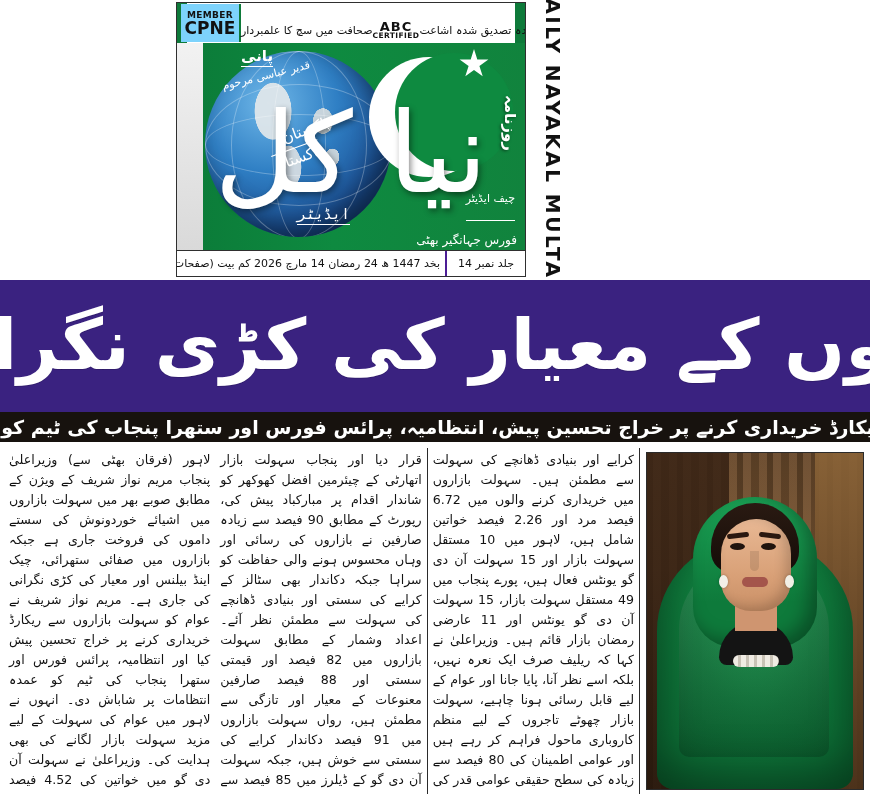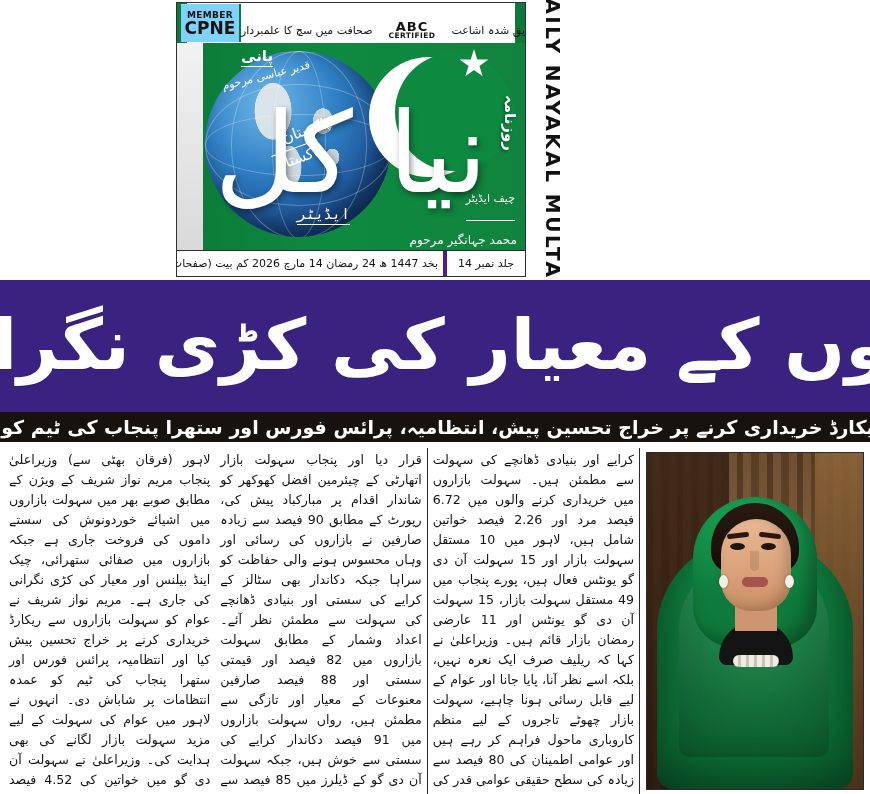--- a/index.html
+++ b/index.html
@@ -44,21 +44,21 @@
   .cpne .m{font-size:9px;font-weight:bold;letter-spacing:.3px;line-height:10px;}
   .cpne .c{font-size:17px;font-weight:bold;letter-spacing:0px;line-height:17px;}
   .email{
     position:absolute;left:60px;right:8px;top:1px;height:15px;
     background:#0e7a3a;color:#fff;font-size:11px;font-weight:bold;
     display:flex;align-items:center;justify-content:center;letter-spacing:.2px;
   }
   .slogan-row{
     position:absolute;left:60px;right:10px;top:16px;height:23px;
     display:flex;align-items:center;justify-content:space-between;
-    padding:4px 4px;box-sizing:border-box;gap:16px;
+    padding:4px 4px;box-sizing:border-box;
   }
   .abc{text-align:center;line-height:9px;}
   .abc .a{font-size:13px;font-weight:bold;letter-spacing:1px;}
   .abc .b{font-size:7.5px;font-weight:bold;letter-spacing:.4px;}
   .ur-small{font-size:11px;font-family:"DejaVu Sans",sans-serif;direction:rtl;white-space:nowrap;color:#111;}
 
   
   .flagarea{
     position:absolute;left:0;right:0;top:40px;height:210px;
     background:linear-gradient(90deg,#0b7a38 0%,#0e8a40 45%,#11833d 100%);
@@ -137,21 +137,21 @@
 
   .issuebar{
     position:absolute;left:0;right:0;bottom:0;height:25px;background:#fff;
     border-top:1px solid #2f2f2f;display:flex;direction:rtl;align-items:center;
     font-size:11px;
   }
   .issuebar .cell{
     display:flex;align-items:center;justify-content:center;height:100%;
     padding:0 5px;white-space:nowrap;direction:rtl;
   }
-  .issuebar .c1{flex:0 0 68px;border-left:4px solid #4c1d95;text-align:center;}
+  .issuebar .c1{flex:0 0 68px;border-left:2px solid #4c1d95;text-align:center;}
   .issuebar .c2{flex:1 1 auto;border-left:1px solid #2f2f2f;}
 
   
   .headline-band{
     position:relative;width:870px;height:132px;background:#3a2280;
     display:flex;align-items:center;justify-content:center;overflow:hidden;
   }
   .headline-band .hl{
     color:#fff;direction:rtl;white-space:nowrap;
     font-size:70px;line-height:1.05;font-weight:bold;
@@ -303,21 +303,21 @@
 
         <div class="logo-big">نیا کل</div>
 
         <div class="lbl-rozna">روزنامہ</div>
         <div class="lbl-pani">پانی</div>
         <div class="lbl-marhoom">قدیر عباسی مرحوم</div>
         <div class="lbl-pak1">پاکستان</div>
         <div class="lbl-pak2">پاکستان</div>
         <div class="lbl-editor">ایڈیٹر</div>
         <div class="lbl-chief">چیف ایڈیٹر</div>
-        <div class="lbl-editorname">محمد جہانگیر مرحوم</div>
+        <div class="lbl-editorname">فورس جہانگیر بھٹی</div>
       </div>
 
       <div class="issuebar">
         <div class="cell c1">جلد نمبر 14</div>
         <div class="cell c2">بخد 1447 ھ 24 رمضان 14 مارچ 2026 کم بیت (صفحات 8 قیمت 30 روپے)</div>
 
       </div>
 
     </div>
   </div>

